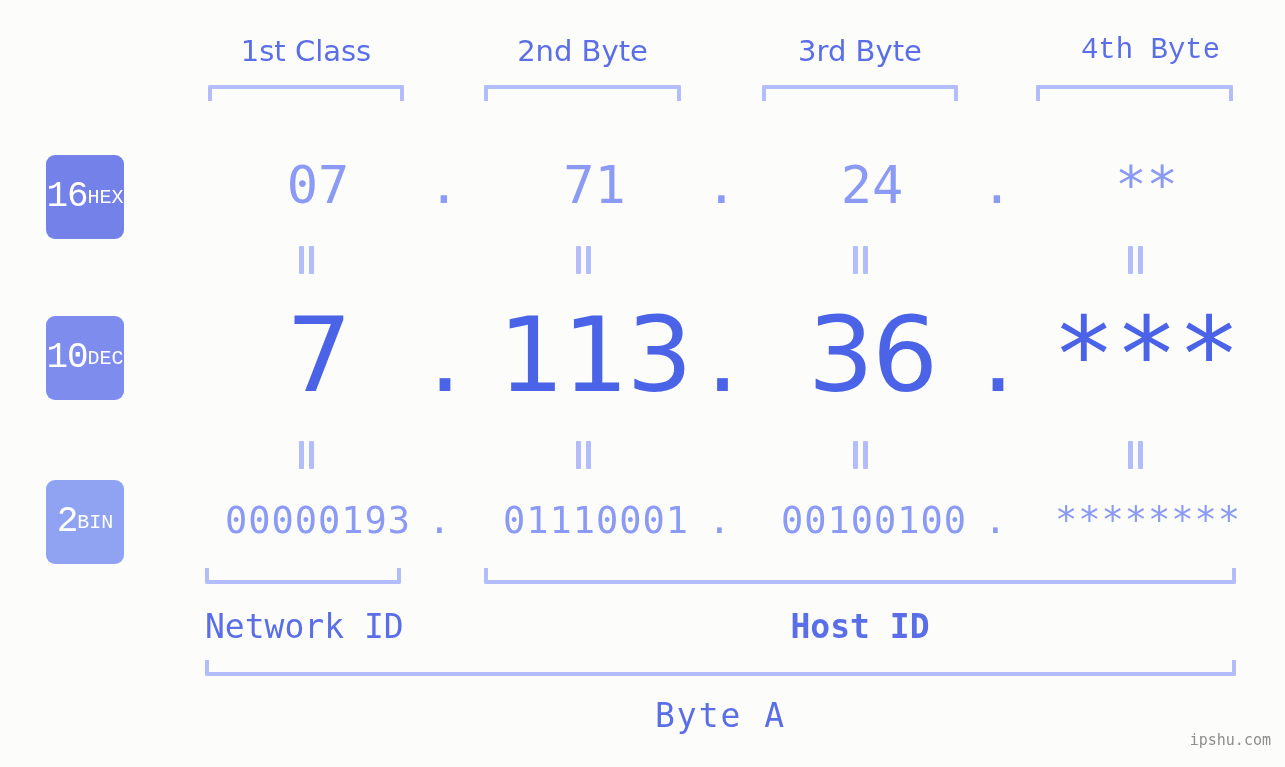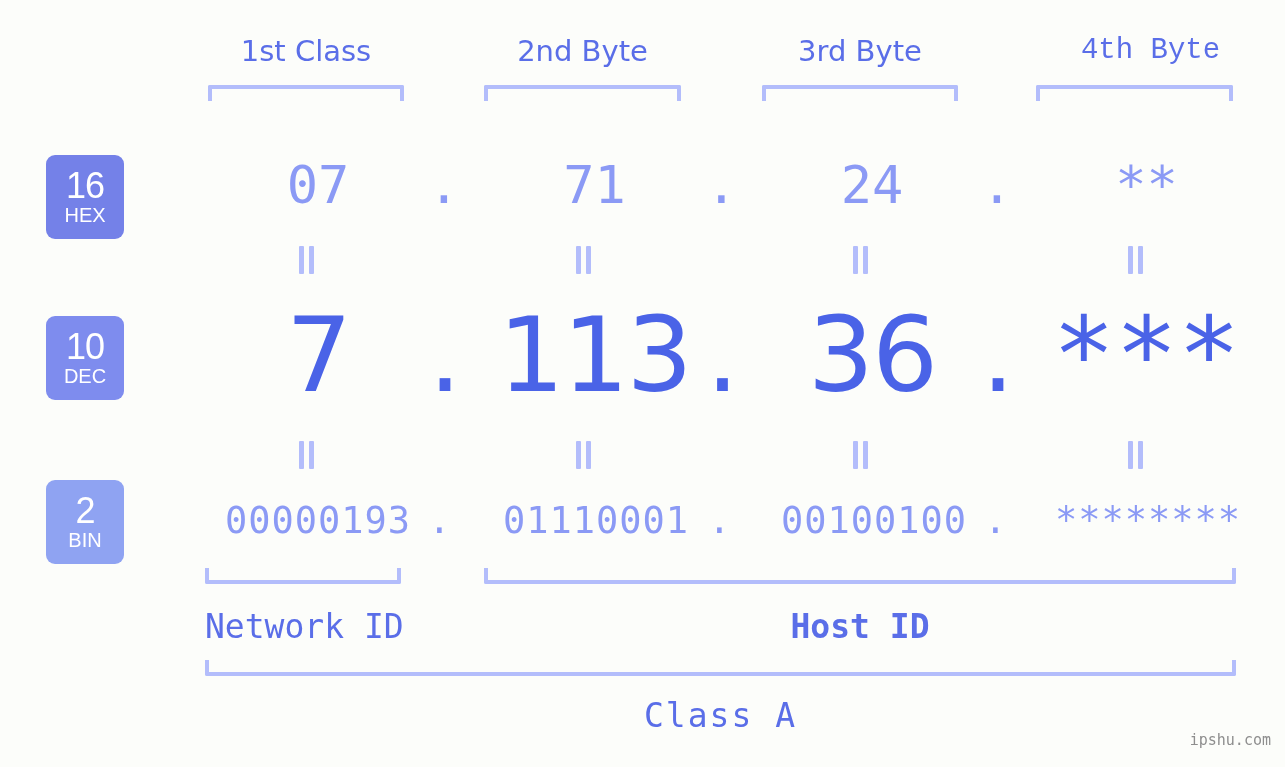--- a/index.html
+++ b/index.html
@@ -57,24 +57,24 @@
 
   
   .badge {
     position: absolute;
     left: 46px;
     width: 78px;
     height: 84px;
     border-radius: 9px;
     color: #ffffff;
     display: flex;
-    flex-direction: column;
+    flex-direction: row;
     align-items: center;
     justify-content: center;
-    font-family: Liberation Sans, sans-serif;
+    font-family: Liberation Mono, monospace;
   }
   .badge .num {
     font-size: 36px;
     line-height: 34px;
     font-weight: 400;
     letter-spacing: -1px;
   }
   .badge .base {
     font-size: 20px;
     line-height: 22px;
@@ -288,18 +288,18 @@
     <div class="bracket-up" style="left:484px; width:752px; top:568px;"></div>
   </div>
 
   <div>
     <div class="caption id-caption" style="left:205px; width:196px; top:608px;">Network ID</div>
     <div class="caption id-caption" style="left:484px; width:752px; top:608px;font-weight:bold;">Host ID</div>
   </div>
 
   <div>
     <div class="bracket-up" style="left:205px; width:1031px; top:660px;"></div>
-    <div class="caption class-caption" style="left:205px; width:1031px; top:694px;">Class A</div>
+    <div class="caption class-caption" style="left:205px; width:1031px; top:694px;">Byte A</div>
   </div>
 
   <div class="watermark">ipshu.com</div>
 
 </div>
 
 </body></html>

